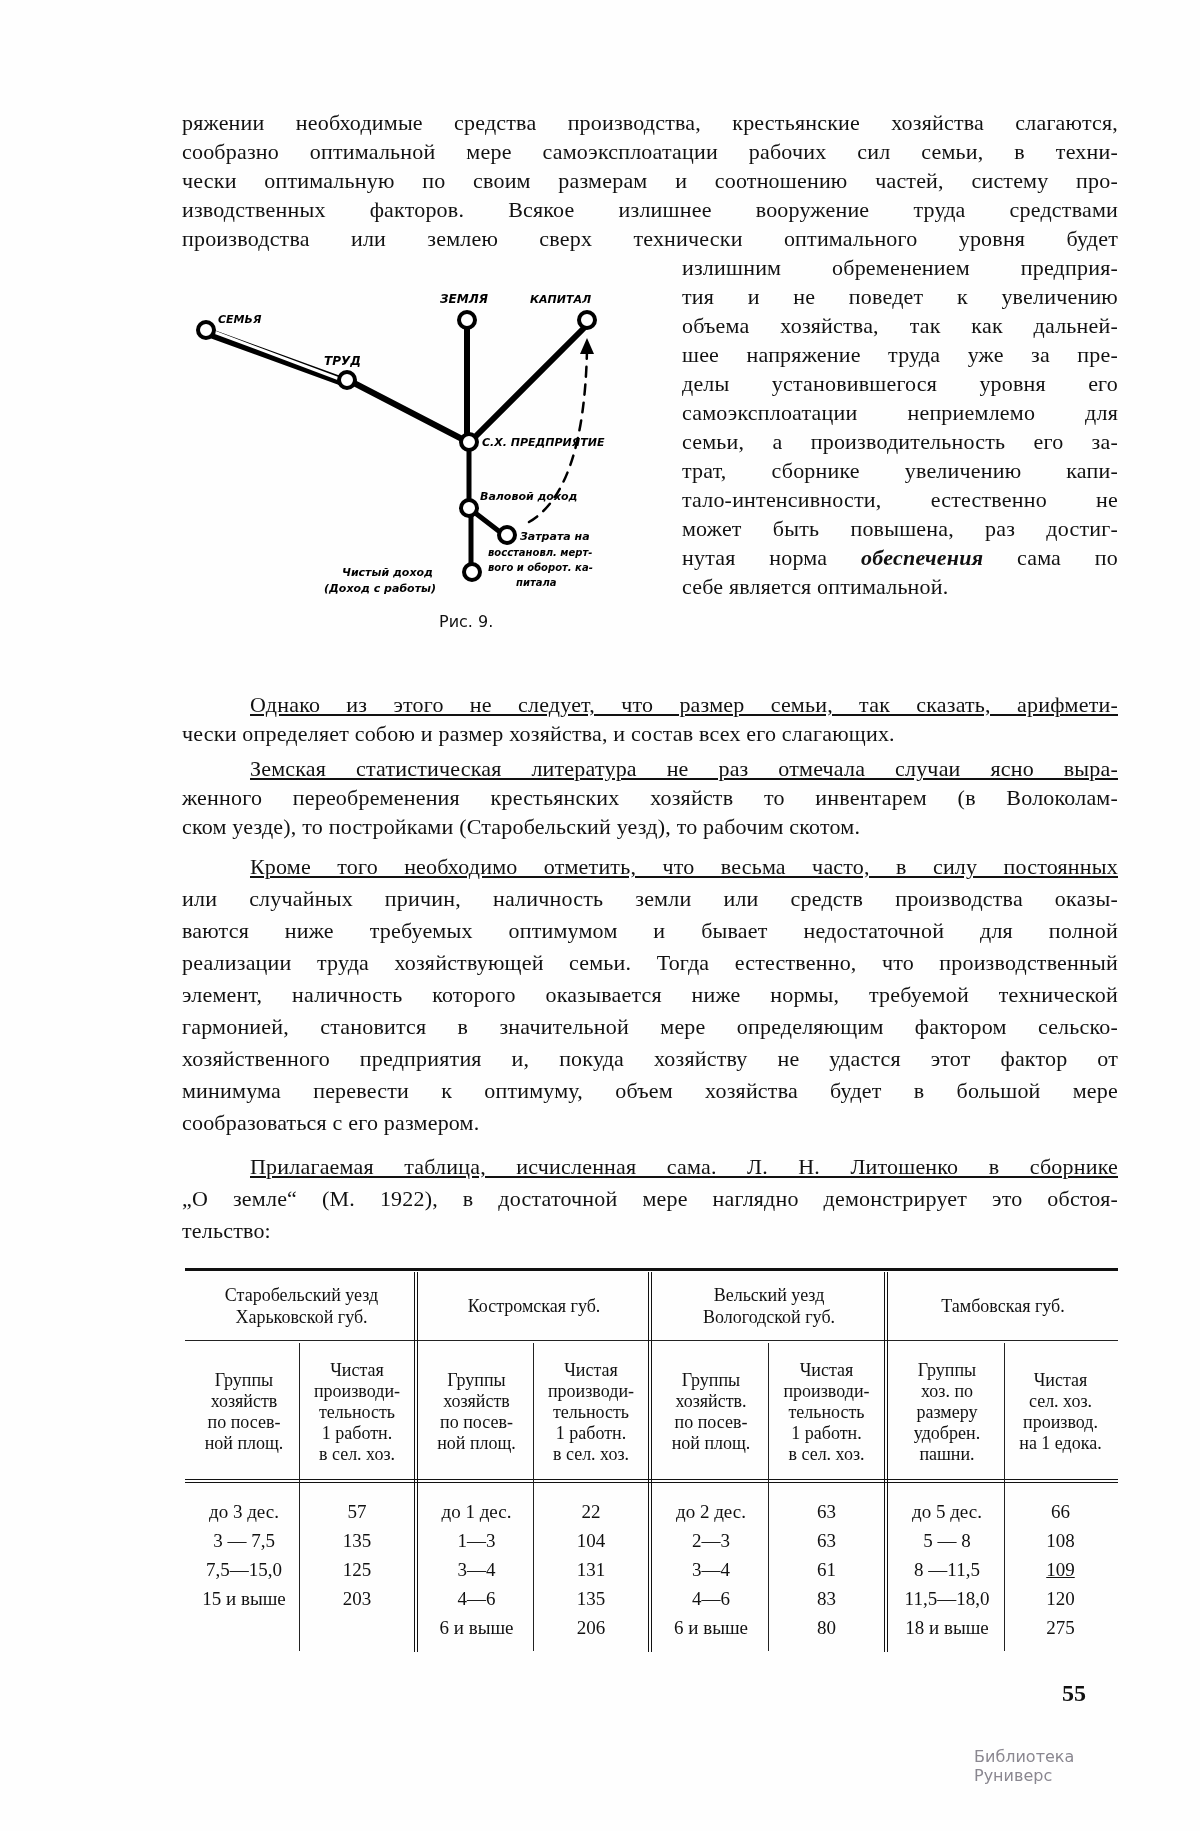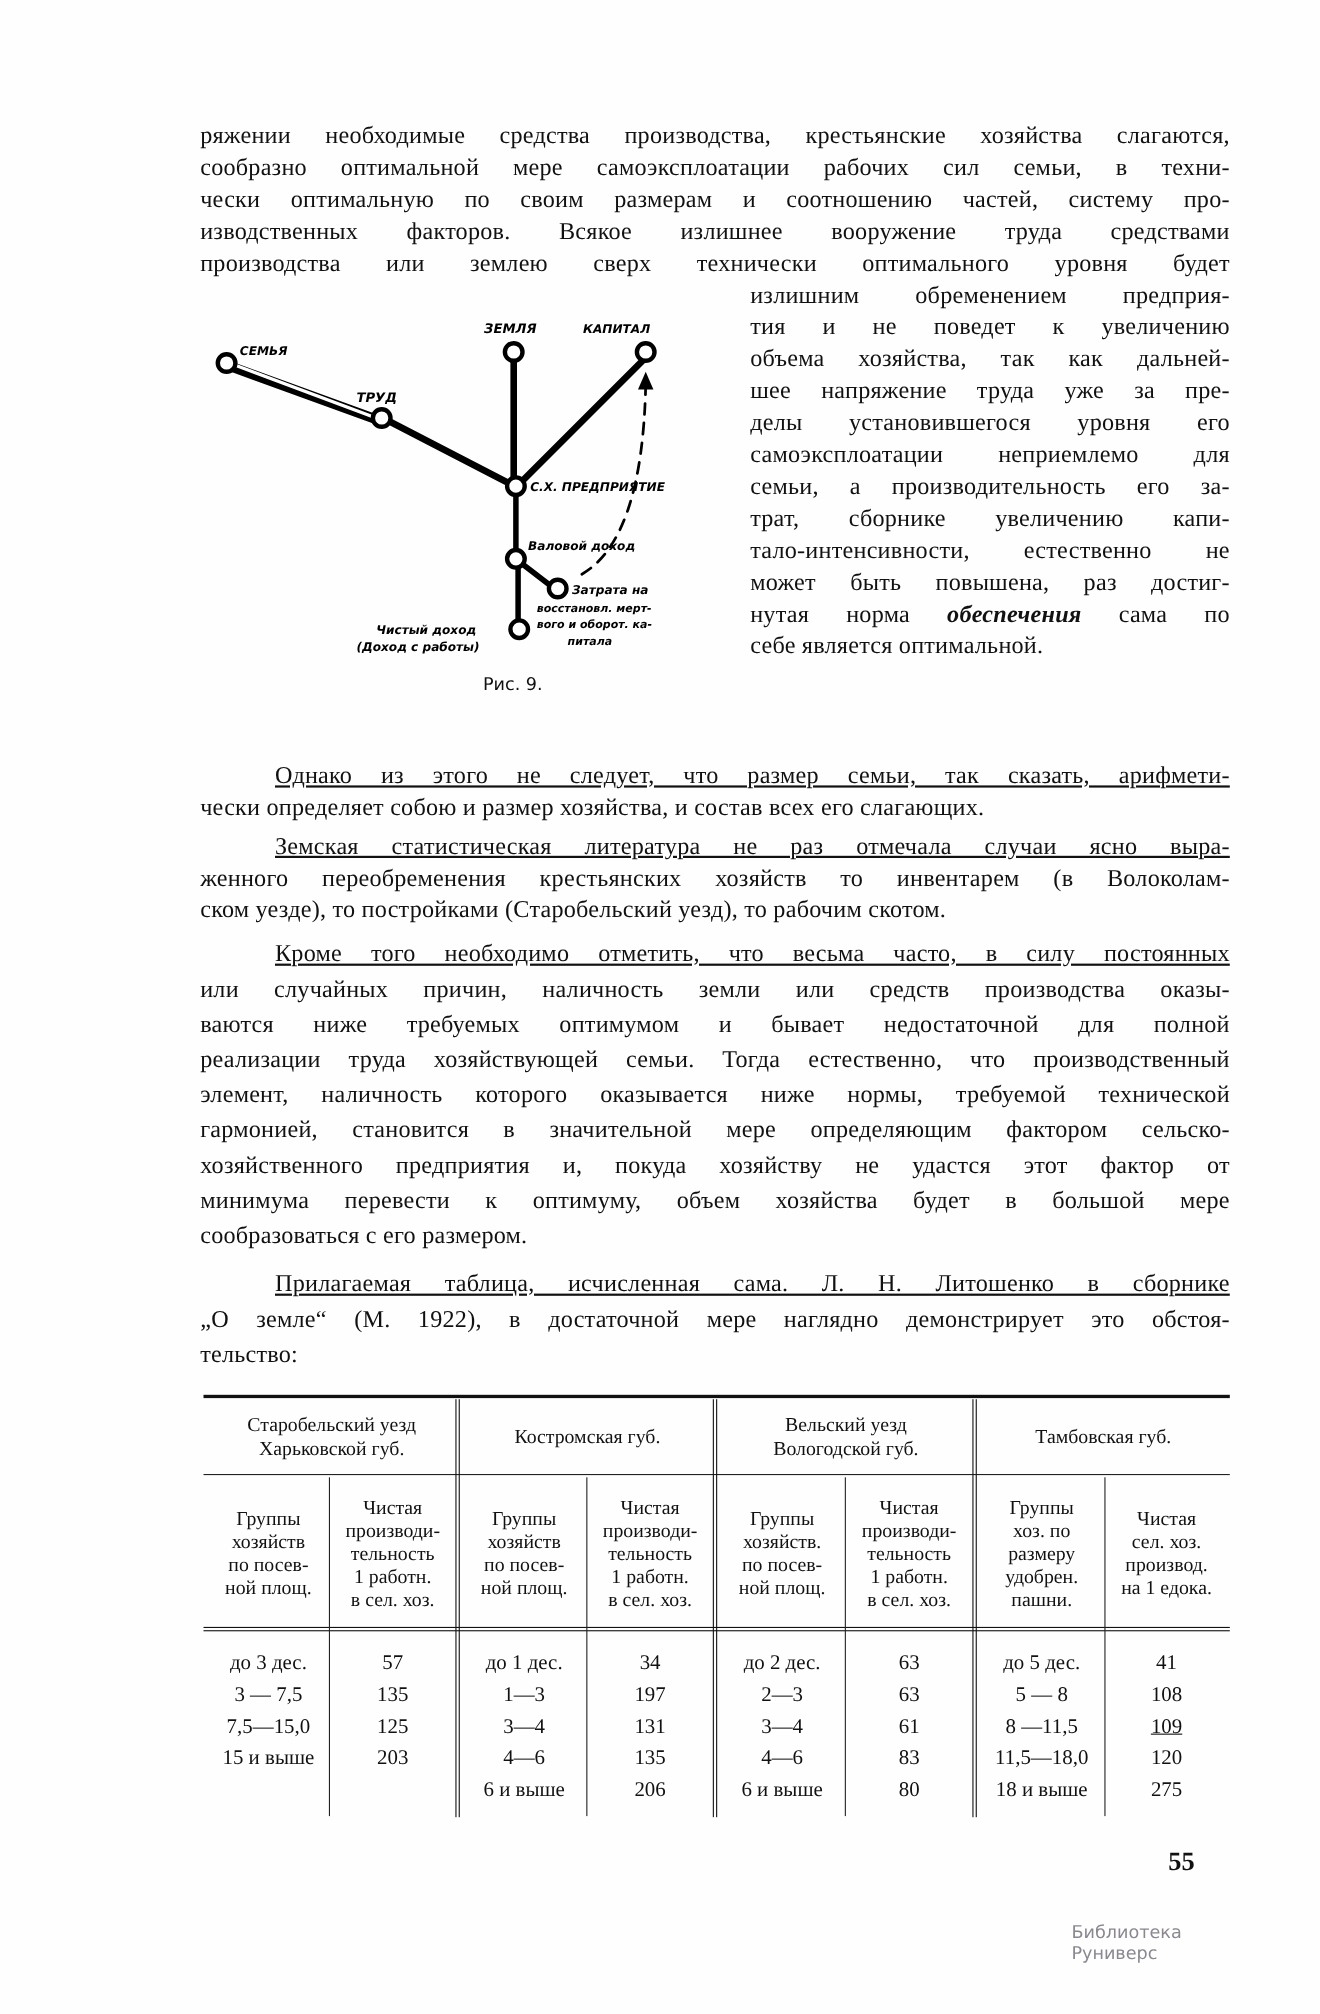--- a/index.html
+++ b/index.html
@@ -156,22 +156,22 @@
       <div class="cell" style="left: 490px; width: 114px; top: 1359.5px;">Чистая</div>
       <div class="cell" style="left: 490px; width: 114px; top: 1380.5px;">производи-</div>
       <div class="cell" style="left: 490px; width: 114px; top: 1401.5px;">тельность</div>
       <div class="cell" style="left: 490px; width: 114px; top: 1422.5px;">1 работн.</div>
       <div class="cell" style="left: 490px; width: 114px; top: 1443.5px;">в сел. хоз.</div>
       <div class="num" style="left: 376px; width: 113px; top: 1497px;">до 1 дес.</div>
       <div class="num" style="left: 376px; width: 113px; top: 1526px;">1—3</div>
       <div class="num" style="left: 376px; width: 113px; top: 1555px;">3—4</div>
       <div class="num" style="left: 376px; width: 113px; top: 1584px;">4—6</div>
       <div class="num" style="left: 376px; width: 113px; top: 1613px;">6 и выше</div>
-      <div class="num" style="left: 490px; width: 114px; top: 1497px;">34</div>
-      <div class="num" style="left: 490px; width: 114px; top: 1526px;">197</div>
+      <div class="num" style="left: 490px; width: 114px; top: 1497px;">22</div>
+      <div class="num" style="left: 490px; width: 114px; top: 1526px;">104</div>
       <div class="num" style="left: 490px; width: 114px; top: 1555px;">131</div>
       <div class="num" style="left: 490px; width: 114px; top: 1584px;">135</div>
       <div class="num" style="left: 490px; width: 114px; top: 1613px;">206</div>
       <div class="cell" style="left: 610px; width: 230px; top: 1285px;">Вельский уезд</div>
       <div class="cell" style="left: 610px; width: 230px; top: 1307px;">Вологодской губ.</div>
       <div class="cell" style="left: 610px; width: 114px; top: 1370px;">Группы</div>
       <div class="cell" style="left: 610px; width: 114px; top: 1391px;">хозяйств.</div>
       <div class="cell" style="left: 610px; width: 114px; top: 1412px;">по посев-</div>
       <div class="cell" style="left: 610px; width: 114px; top: 1433px;">ной площ.</div>
       <div class="cell" style="left: 725px; width: 115px; top: 1359.5px;">Чистая</div>
@@ -197,21 +197,21 @@
       <div class="cell" style="left: 846px; width: 114px; top: 1443.5px;">пашни.</div>
       <div class="cell" style="left: 961px; width: 111px; top: 1370px;">Чистая</div>
       <div class="cell" style="left: 961px; width: 111px; top: 1391px;">сел. хоз.</div>
       <div class="cell" style="left: 961px; width: 111px; top: 1412px;">производ.</div>
       <div class="cell" style="left: 961px; width: 111px; top: 1433px;">на 1 едока.</div>
       <div class="num" style="left: 846px; width: 114px; top: 1497px;">до 5 дес.</div>
       <div class="num" style="left: 846px; width: 114px; top: 1526px;">5 — 8</div>
       <div class="num" style="left: 846px; width: 114px; top: 1555px;">8 —11,5</div>
       <div class="num" style="left: 846px; width: 114px; top: 1584px;">11,5—18,0</div>
       <div class="num" style="left: 846px; width: 114px; top: 1613px;">18 и выше</div>
-      <div class="num" style="left: 961px; width: 111px; top: 1497px;">41</div>
+      <div class="num" style="left: 961px; width: 111px; top: 1497px;">66</div>
       <div class="num" style="left: 961px; width: 111px; top: 1526px;">108</div>
       <div class="num" style="left: 961px; width: 111px; top: 1555px; text-decoration: underline;">109</div>
       <div class="num" style="left: 961px; width: 111px; top: 1584px;">120</div>
       <div class="num" style="left: 961px; width: 111px; top: 1613px;">275</div>
     </div>
 
   <div class="pageno">55</div>
   <div class="wm">Библиотека Руниверс</div>
 </div>
 

